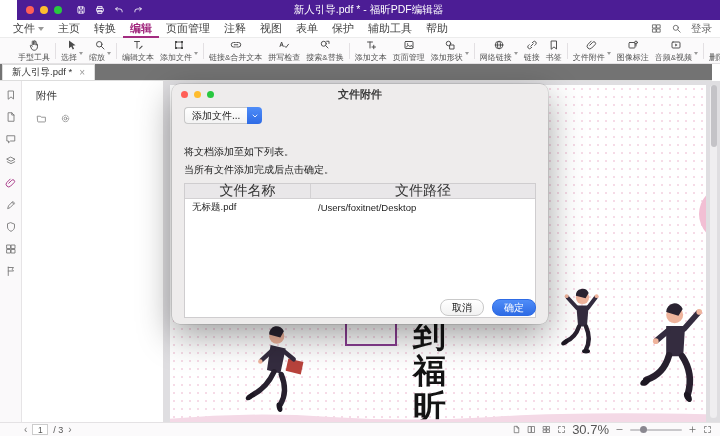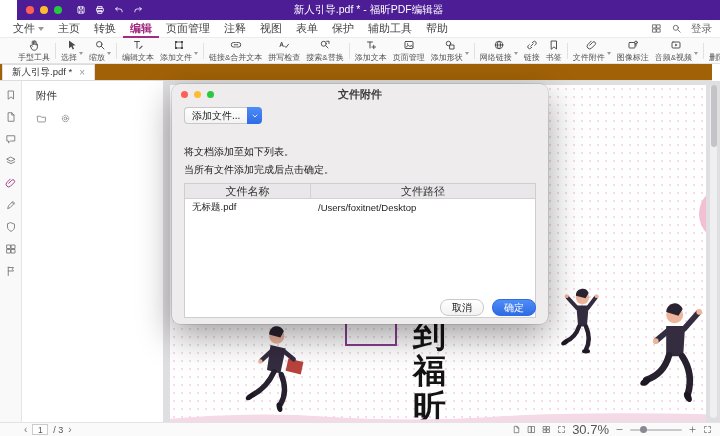--- a/index.html
+++ b/index.html
@@ -29,21 +29,21 @@
   
   .toolbar { position:absolute; top:38px; left:0; right:0; height:26px; background:#fbfafb; border-bottom:1px solid #e4e2e4; display:flex; align-items:center; padding:0 15px; overflow:hidden; z-index:5; }
   .titem { display:flex; flex-direction:column; align-items:center; justify-content:center; padding:1px 3px; height:26px; color:#4a4a4a; flex:0 0 auto; }
   .titem .icon { width:12px; height:12px; margin-bottom:1px; }
   .tlabelrow { display:flex; gap:2px; }
   .tlabel { font-size:8px; color:#555; white-space:nowrap; }
   .tcaret { width:0; height:0; border-left:2.5px solid transparent; border-right:2.5px solid transparent; border-top:3px solid #999; }
   .tsep { width:1px; height:16px; background:#e3e0e3; margin:0 2px; flex:0 0 auto; }
 
   
-  .tabbar { position:absolute; top:64px; left:0; right:8px; height:17px; background:#a16207; border-bottom:1px solid #ddd; display:flex; align-items:flex-end; z-index:5; }
+  .tabbar { position:absolute; top:64px; left:0; right:8px; height:17px; background:#737373; border-bottom:1px solid #ddd; display:flex; align-items:flex-end; z-index:5; }
   .tab { height:16px; background:#fff; display:flex; align-items:center; gap:7px; padding:0 9px; margin-left:2px; font-size:9.5px; color:#333; border:1px solid #ddd; border-bottom:none; }
   .tabclose { color:#999; font-size:10px; line-height:1; }
 
   
   .main { position:absolute; top:81px; left:0; right:0; bottom:14px; }
   .leftstrip { position:absolute; top:0; left:0; bottom:0; width:22px; background:#faf9fa; border-right:1px solid #e6e4e6; display:flex; flex-direction:column; align-items:center; padding-top:7px; gap:9px; }
   .sitem { width:16px; height:13px; display:flex; align-items:center; justify-content:center; color:#797979; }
   .sitem .icon { width:12px; height:12px; stroke-width:1.8; }
   .sitem.active { color:#A32C80; }
 
@@ -75,21 +75,21 @@
   .dtitle { position:absolute; left:0; right:0; text-align:center; font-size:11px; font-weight:bold; color:#3c3c3c; }
   .dbody { position:absolute; top:20px; left:12px; right:12px; bottom:8px; }
   .addfile { display:inline-flex; height:17px; margin-top:3px; cursor:default; }
   .addtxt { background:linear-gradient(#fff,#f3f3f3); border:1px solid #c8c8c8; border-right:none; border-radius:4px 0 0 4px; font-size:10px; color:#222; display:flex; align-items:center; padding:0 7px; }
   .adddrop { width:15px; background:linear-gradient(#4f8df8,#2e6be5); border-radius:0 4px 4px 0; display:flex; align-items:center; justify-content:center; color:#fff; }
   .adddrop .icon{ width:8px; height:8px; stroke-width:2.6; }
   .dline { font-size:10px; color:#222; margin-top:4px; }
   .dline.l1 { margin-top:21px; }
   .dtable { margin-top:6px; border:1px solid #cfcdcf; }
   .dthead { display:flex; height:15px; background:#e9e7e9; border-bottom:1px solid #d3d1d3; }
-  .th { font-size:11px; color:#333; display:flex; align-items:center; justify-content:center; }
+  .th { font-size:14px; color:#333; display:flex; align-items:center; justify-content:center; }
   .c1 { width:36%; } .c2 { width:64%; }
   .dthead .c1 { border-right:1px solid #d3d1d3; }
   .dtbody { background:#fff; height:118px; }
   .dtrow { display:flex; height:17px; align-items:center; }
   .dtrow .td { font-size:9.5px; color:#222; padding-left:7px; }
   .dbuttons { position:absolute; right:0; bottom:0; display:flex; gap:8px; }
   .btn { height:17px; min-width:44px; border-radius:8px; font-size:10px; display:flex; align-items:center; justify-content:center; padding:0 10px; font-family:inherit; }
   .btn.cancel { background:linear-gradient(#fff,#f2f2f2); border:1px solid #c9c9c9; color:#222; }
   .btn.ok { background:linear-gradient(#4f8df8,#2e6be5); border:1px solid #2e6be5; color:#fff; }
 

